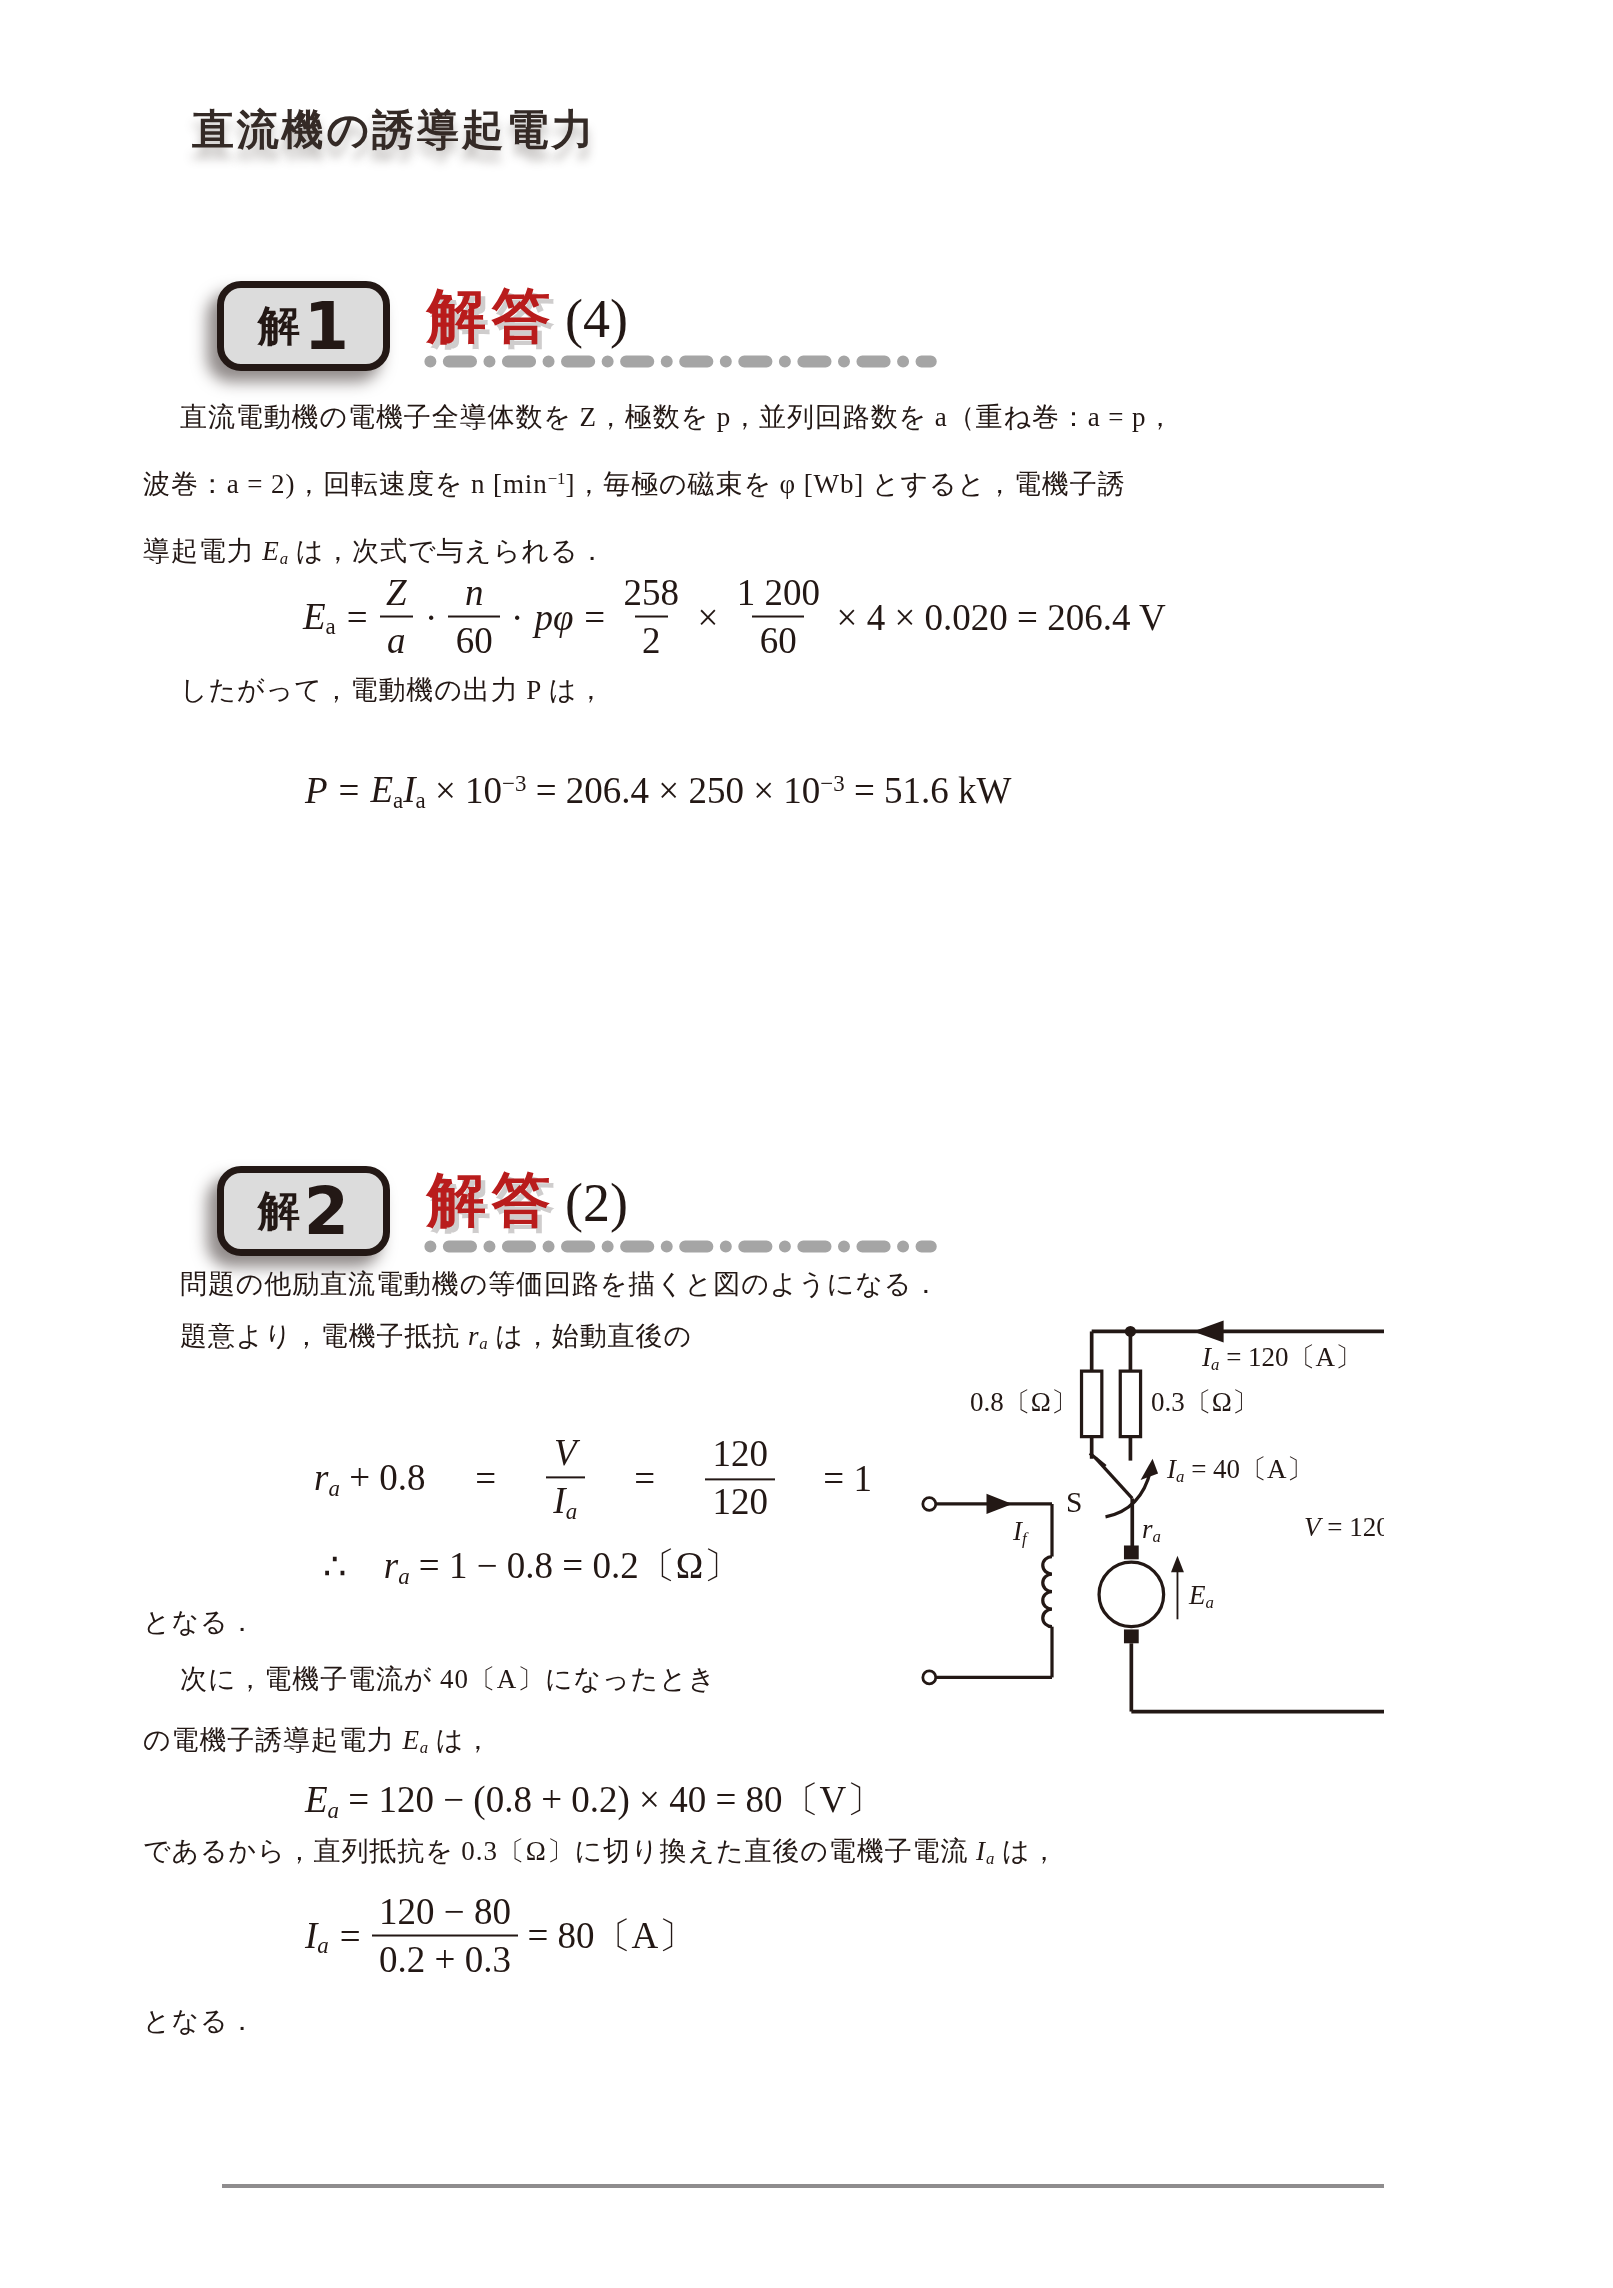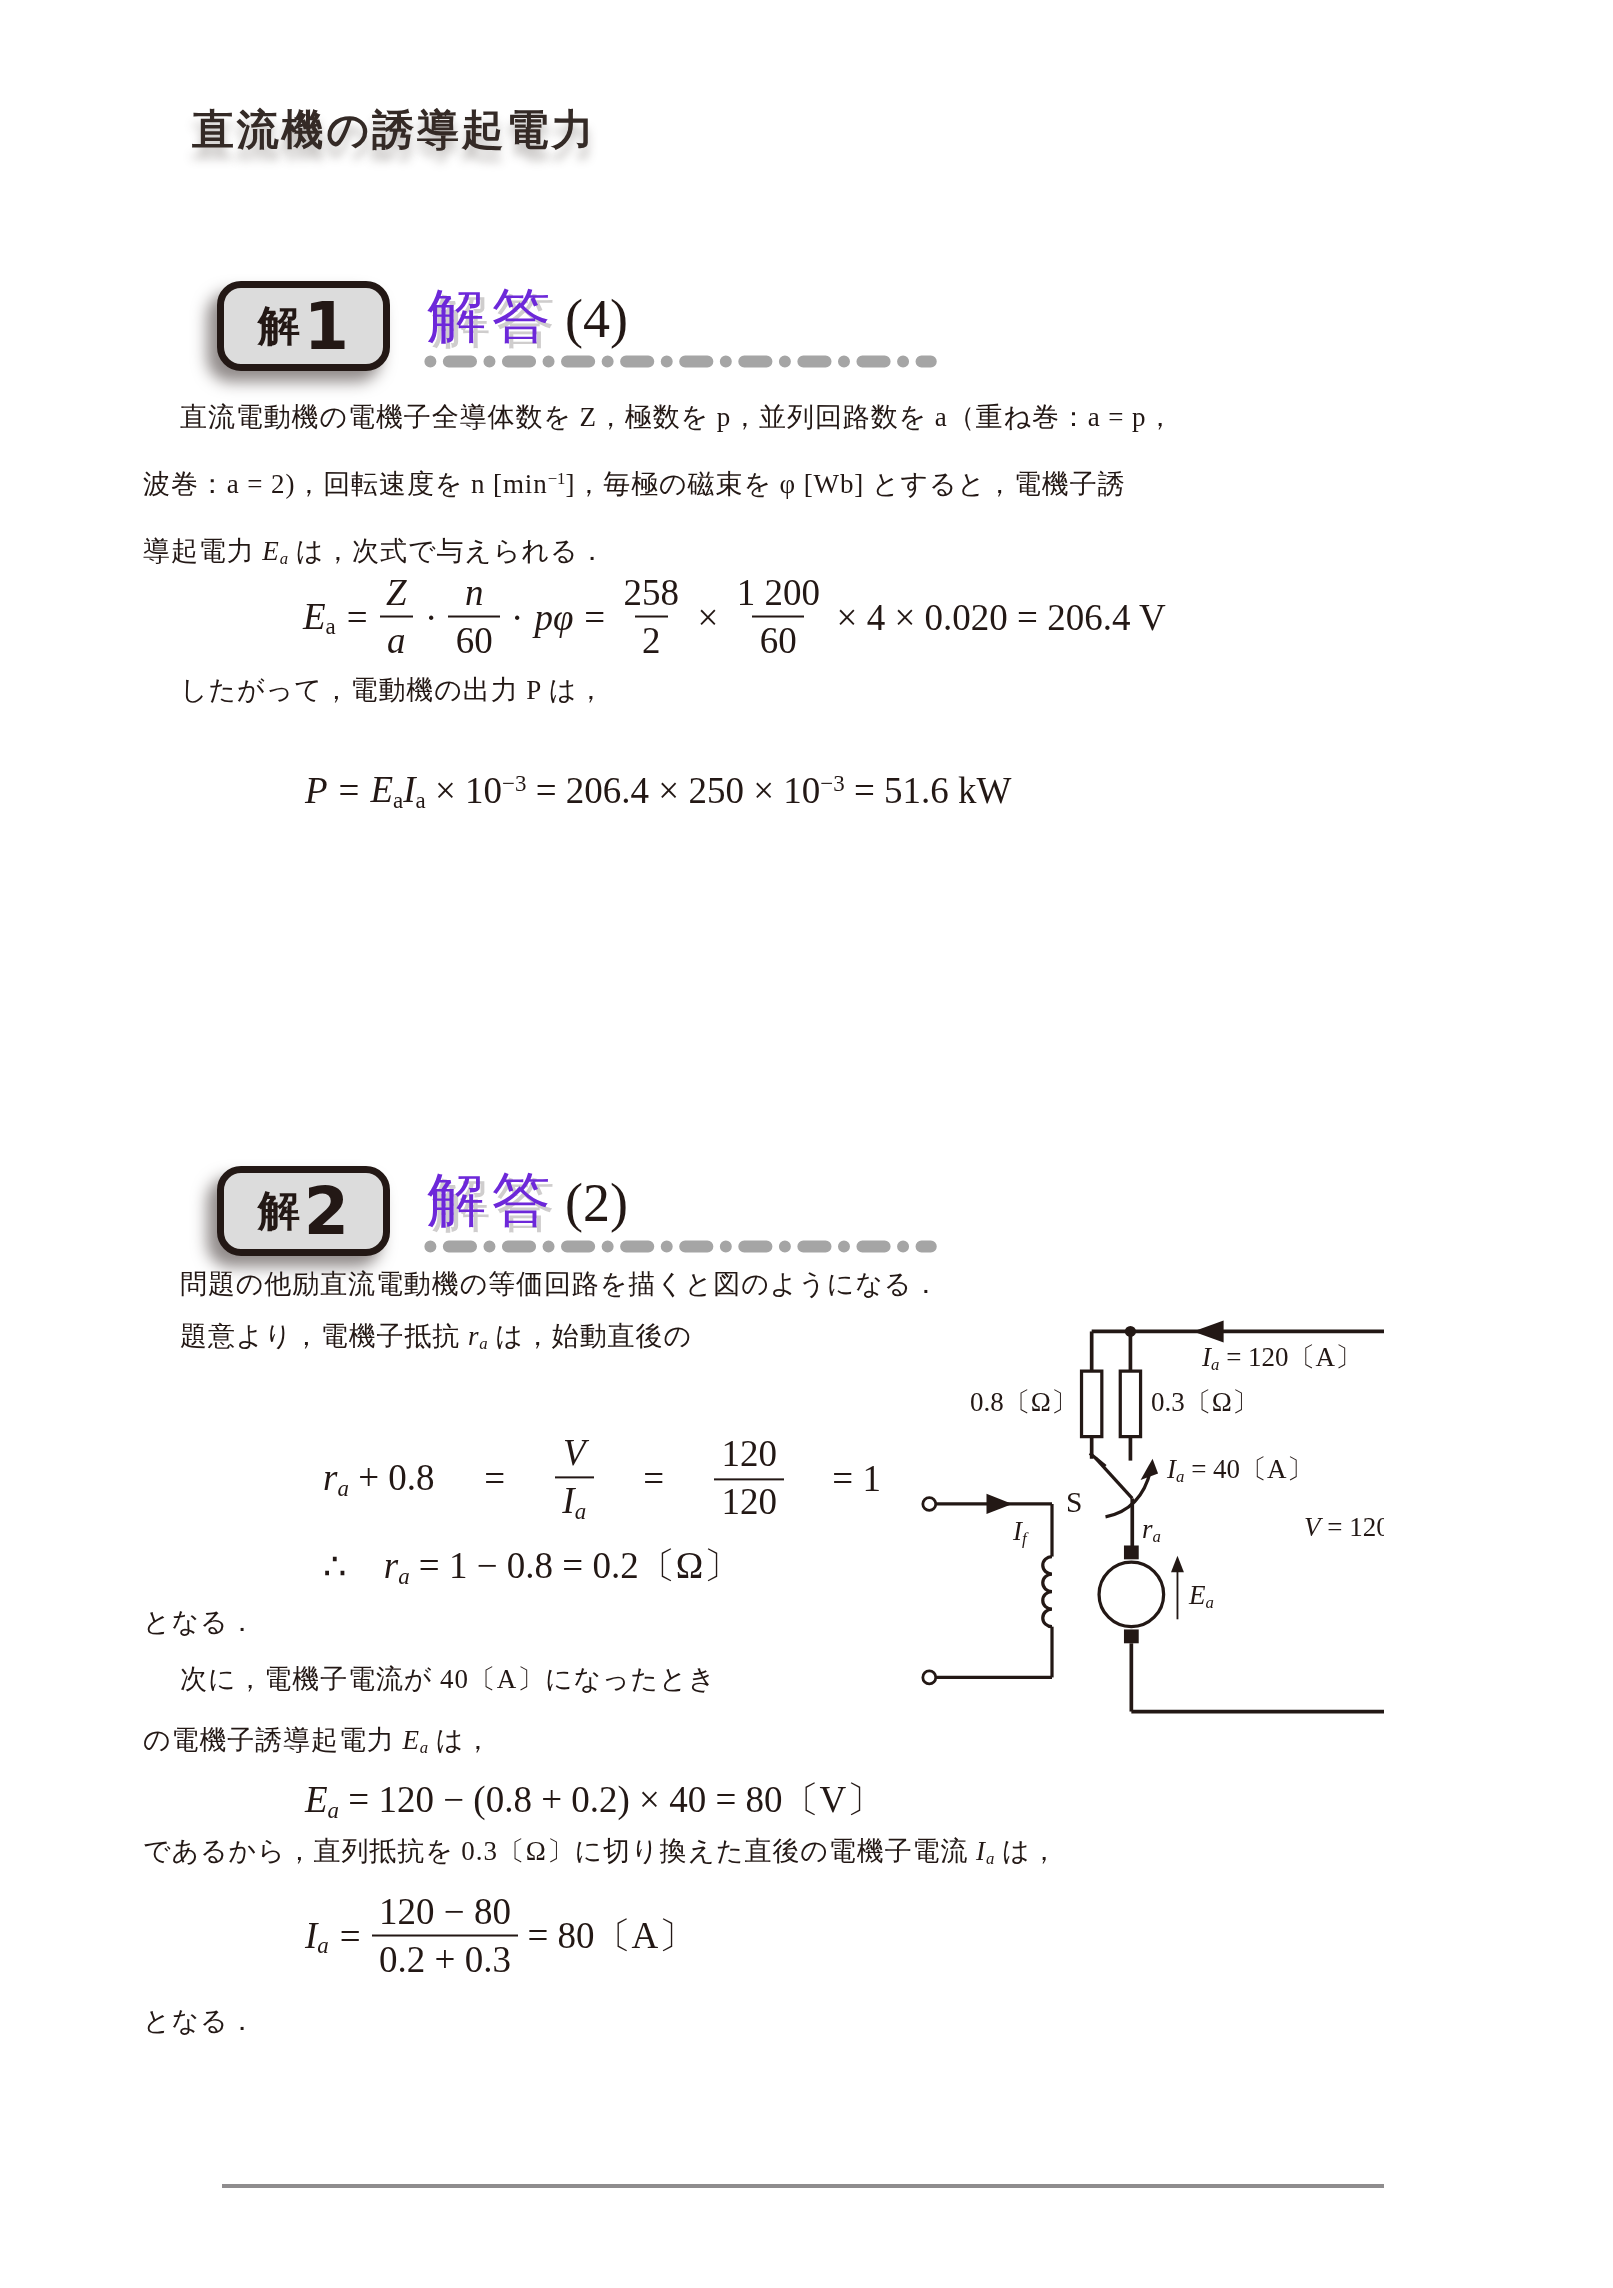--- a/index.html
+++ b/index.html
@@ -14,21 +14,21 @@
               text-shadow:0 11px 9.2px rgba(70,60,55,.35);white-space:nowrap;}
   
   .badge{position:absolute;width:159px;height:76px;background:#dcdcdc;
          border:7.4px solid #231815;border-radius:24px;
          box-shadow:-9.2px 11px 14.8px rgba(35,24,21,.5);
          display:flex;align-items:center;justify-content:center;
          font-family:"DejaVu Sans","Liberation Sans",sans-serif;font-weight:bold;color:#231815;}
   .badge .k{font-size:42px;line-height:1;}
   .badge .n{font-size:65px;line-height:1;margin-left:3.7px;}
   .heading-title{position:absolute;font-family:"DejaVu Sans","Liberation Sans",sans-serif;
-                 font-weight:normal;font-size:59px;line-height:1;color:#6d28d9;
+                 font-weight:bold;font-size:59px;line-height:1;color:#b91c1c;
                  text-shadow:4.6px 4.6px 0 #cfcdcd;letter-spacing:5.5px;white-space:nowrap;}
   .heading-num{position:absolute;font-family:"Liberation Serif",serif;font-size:54px;line-height:1;
                color:#231815;white-space:nowrap;}
   .dash-rule{position:absolute;width:517px;height:14.8px;}
   
   .jp{position:absolute;font-size:27px;line-height:1.4;letter-spacing:0.9px;
       white-space:nowrap;color:#231815;}
   .var{font-style:italic;font-family:"Liberation Serif","DejaVu Serif",serif;}
   .sb{font-size:0.62em;font-style:italic;vertical-align:-0.25em;letter-spacing:0;}
   .sp{font-size:0.62em;vertical-align:0.55em;letter-spacing:0;}
@@ -117,21 +117,21 @@
   </div>
   <div class="heading-title" style="left:427px;top:1170px;">解答</div>
   <div class="heading-num" style="left:565px;top:1176px;">(2)</div>
   <svg class="dash-rule" style="left:423px;top:1239px;" viewBox="0 0 560 16">
     <line x1="8" y1="8" x2="550" y2="8" stroke="#a5a5a5" stroke-width="13" stroke-linecap="round" stroke-dasharray="0 20 24 20"></line>
   </svg>
 
   <div class="jp" style="left:180px;top:1266px;">問題の他励直流電動機の等価回路を描くと図のようになる．</div>
   <div class="jp" style="left:180px;top:1318px;"><span>題意より，電機子抵抗 </span><span class="var">r</span><span class="sb">a</span><span> は，始動直後の</span></div>
 
-  <div class="eq" style="left:323px;top:1479px;gap:48px;">
+  <div class="eq" style="left:314px;top:1479px;gap:48px;">
     <span><span class="var">r</span><span class="sb">a</span><span> + 0.8</span></span>
     <span class="op">=</span>
     <span class="frac">
         <span class="num var">V</span>
         <span class="den"><span class="var">I</span><span class="sb">a</span></span>
       </span>
     <span class="op">=</span>
     <span class="frac">
         <span class="num">120</span>
         <span class="den">120</span>

